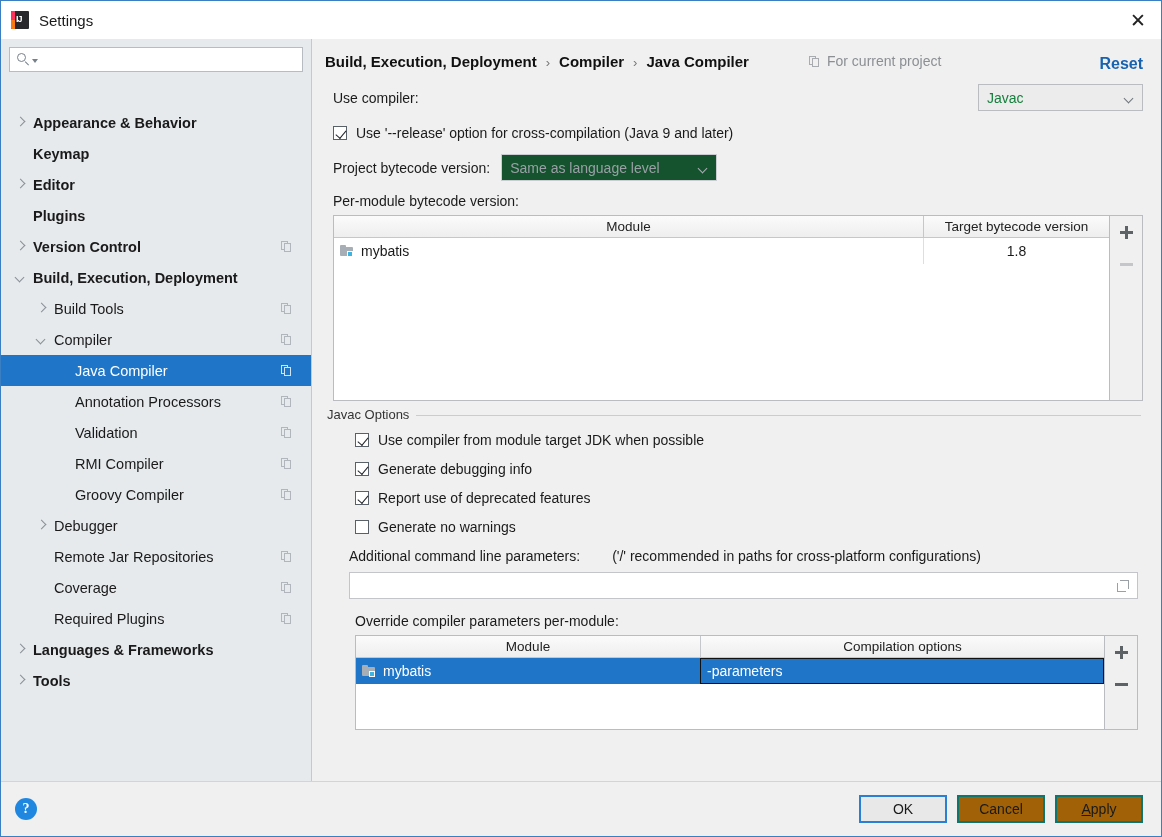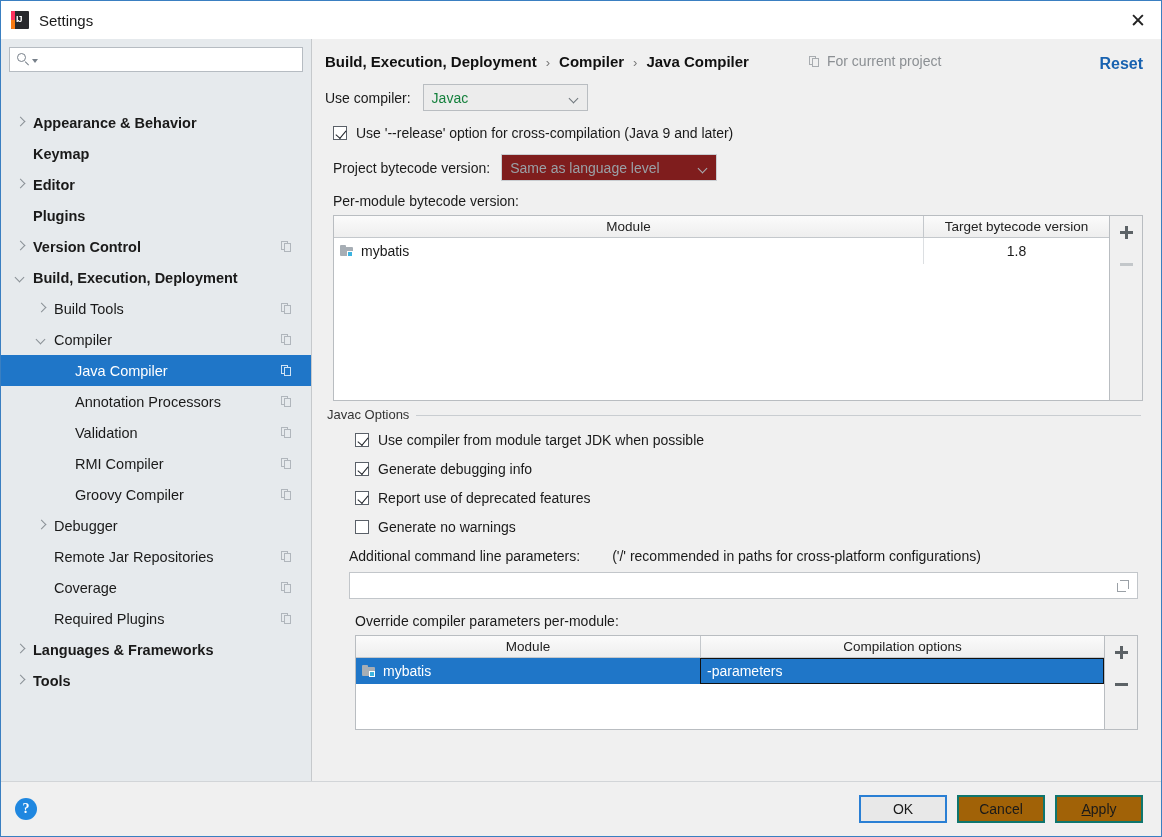--- a/index.html
+++ b/index.html
@@ -146,21 +146,21 @@
   .lbl { font-size:14px; color:#1a1a1a; }
 
   select.combo, .combo {
     height:27px; font-family:"Liberation Sans", sans-serif; font-size:14px;
     background:#ececec; border:1px solid #b9bdc1; color:#15803d;
     padding-left:8px; padding-right:26px;
     -webkit-appearance:none; appearance:none;
     position:relative; display:flex; align-items:center;
     cursor:pointer;
   }
-  .combo.disabled { color:#9aa0a6; background:#7f1d1d; border-color:#c9cdd1; cursor:default;}
+  .combo.disabled { color:#9aa0a6; background:#14532d; border-color:#c9cdd1; cursor:default;}
   .combo .chev {
     position:absolute; right:9px; top:50%; margin-top:-3px;
     width:8px; height:8px;
   }
   .combo .chev::before {
     content:""; position:absolute; left:0; top:0;
     width:6px; height:6px;
     border-left:1.6px solid #6f767c; border-bottom:1.6px solid #6f767c;
     transform:rotate(-45deg);
   }
@@ -443,21 +443,21 @@
         <span class="for-project">
           <span class="proj-icon">
               <i class="q1"></i>
               <i class="q2"></i>
             </span>
           <span>For current project</span>
         </span>
       </div>
       <div class="reset-link">Reset</div>
 
-      <div class="row" style="margin-top:14px; margin-left:3px;">
+      <div class="row" style="margin-top:14px; margin-left:11px;justify-content:space-between;">
         <span class="lbl">Use compiler:</span>
         <div class="combo" style="margin-left:12px; width:165px;">
           <span>Javac</span>
           <span class="chev"></span>
         </div>
       </div>
 
       <div class="cb-row" style="margin-top:14px; margin-left:11px;">
         <span class="cb checked"></span>
         <span class="cb-text">Use '--release' option for cross-compilation (Java 9 and later)</span>

